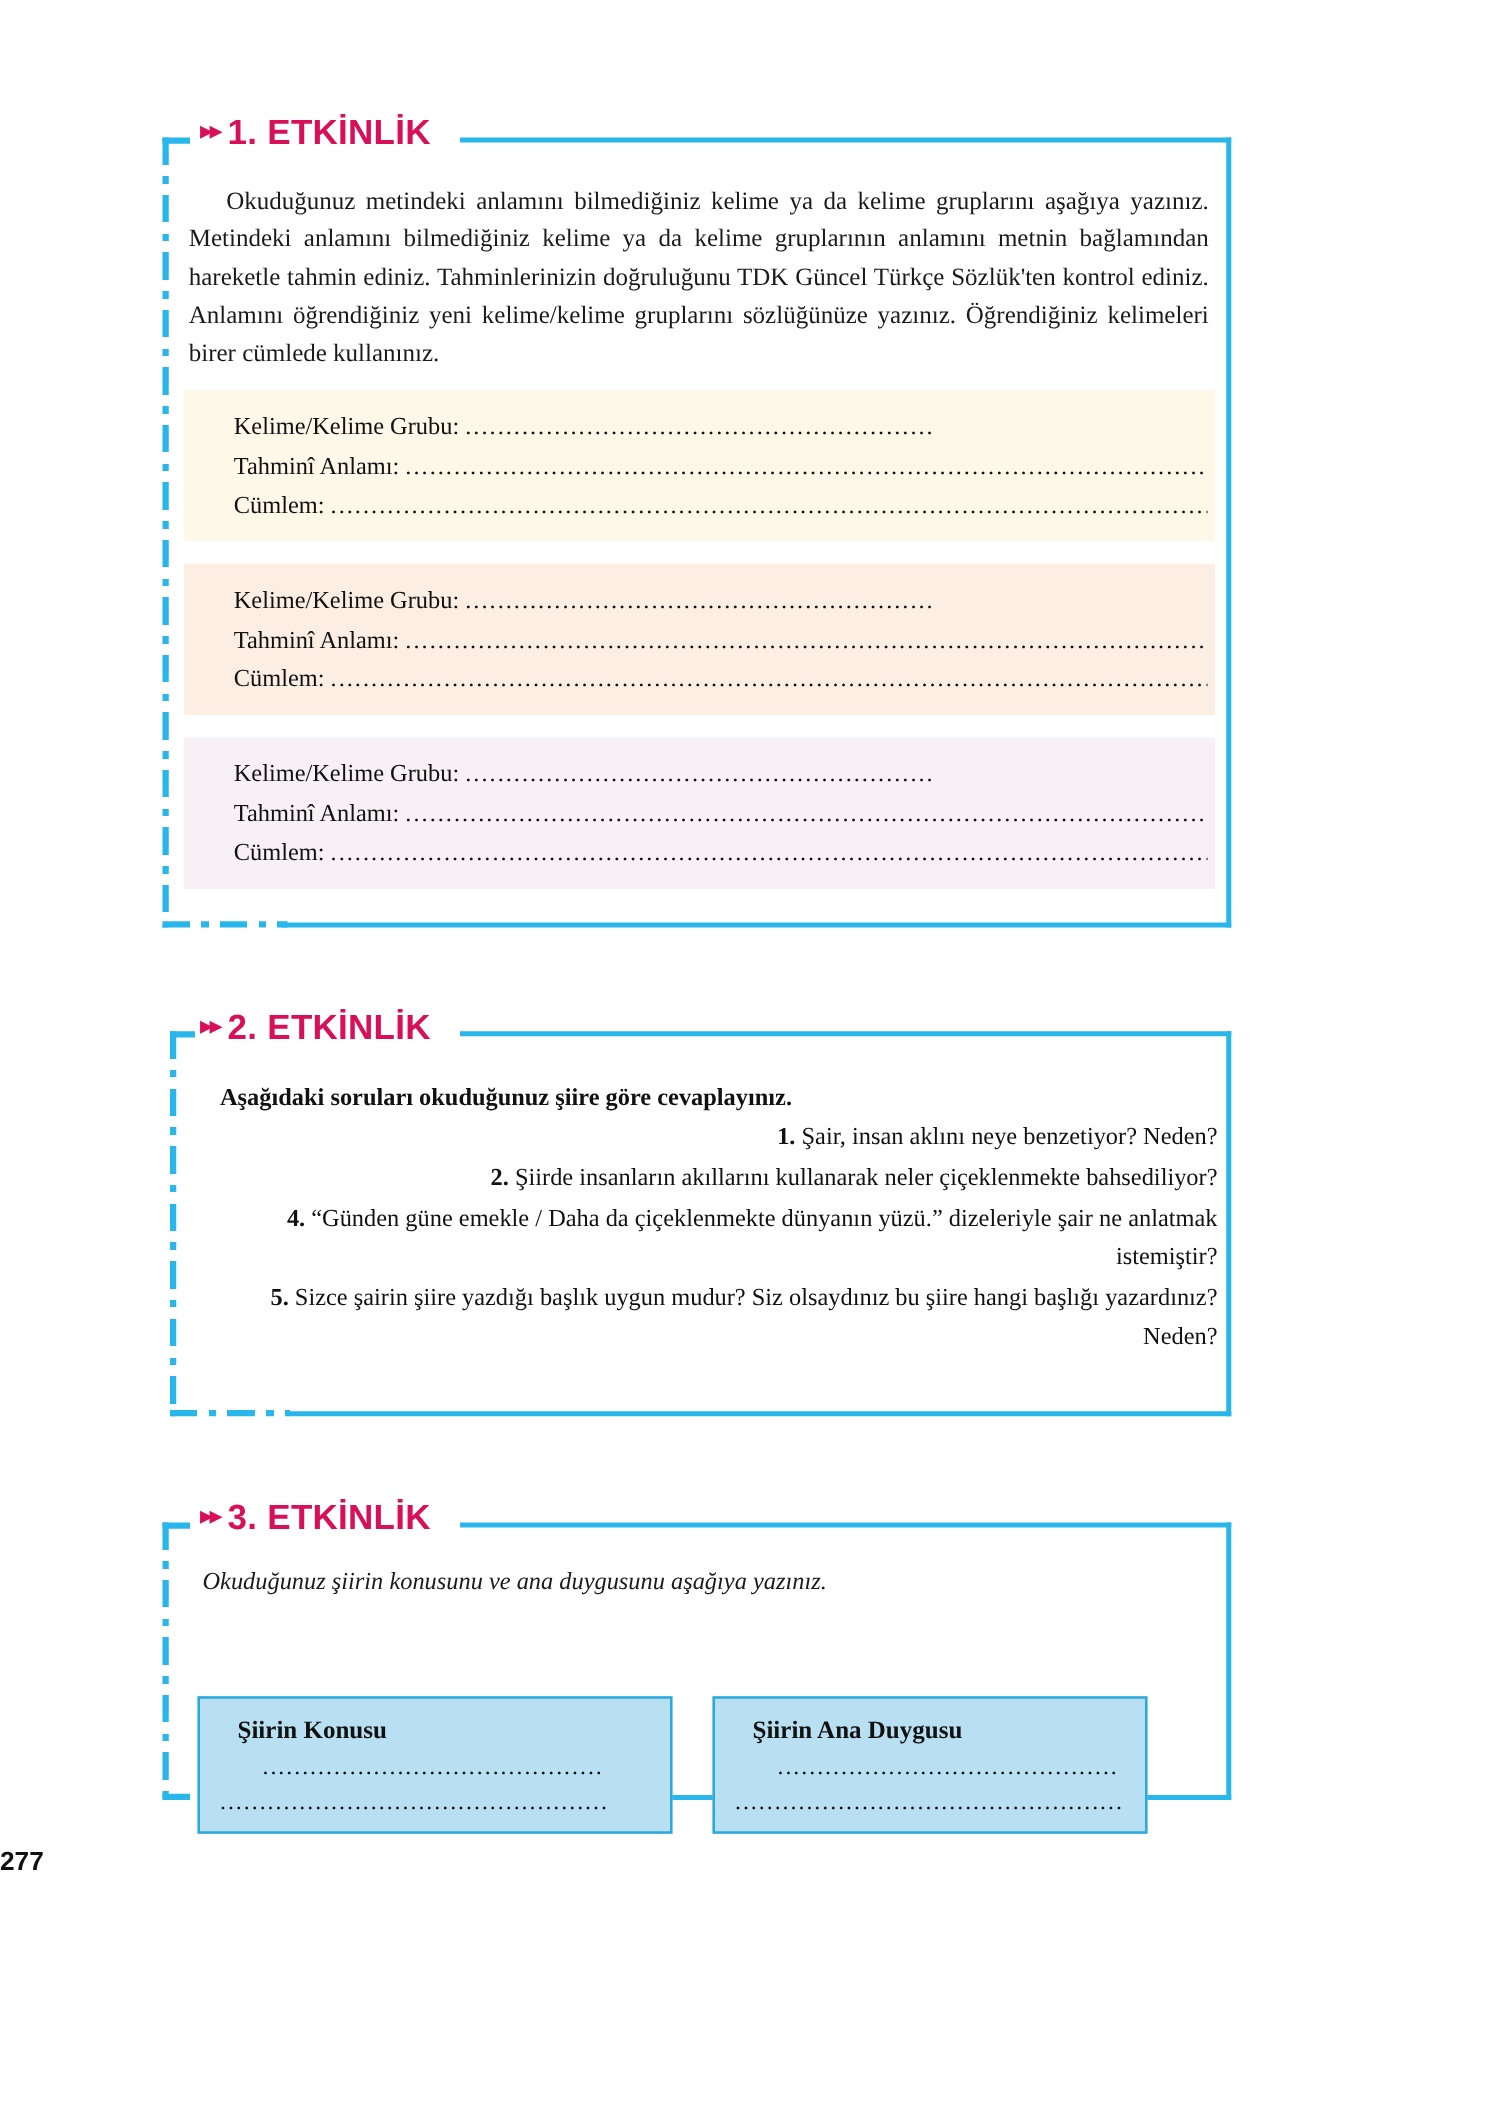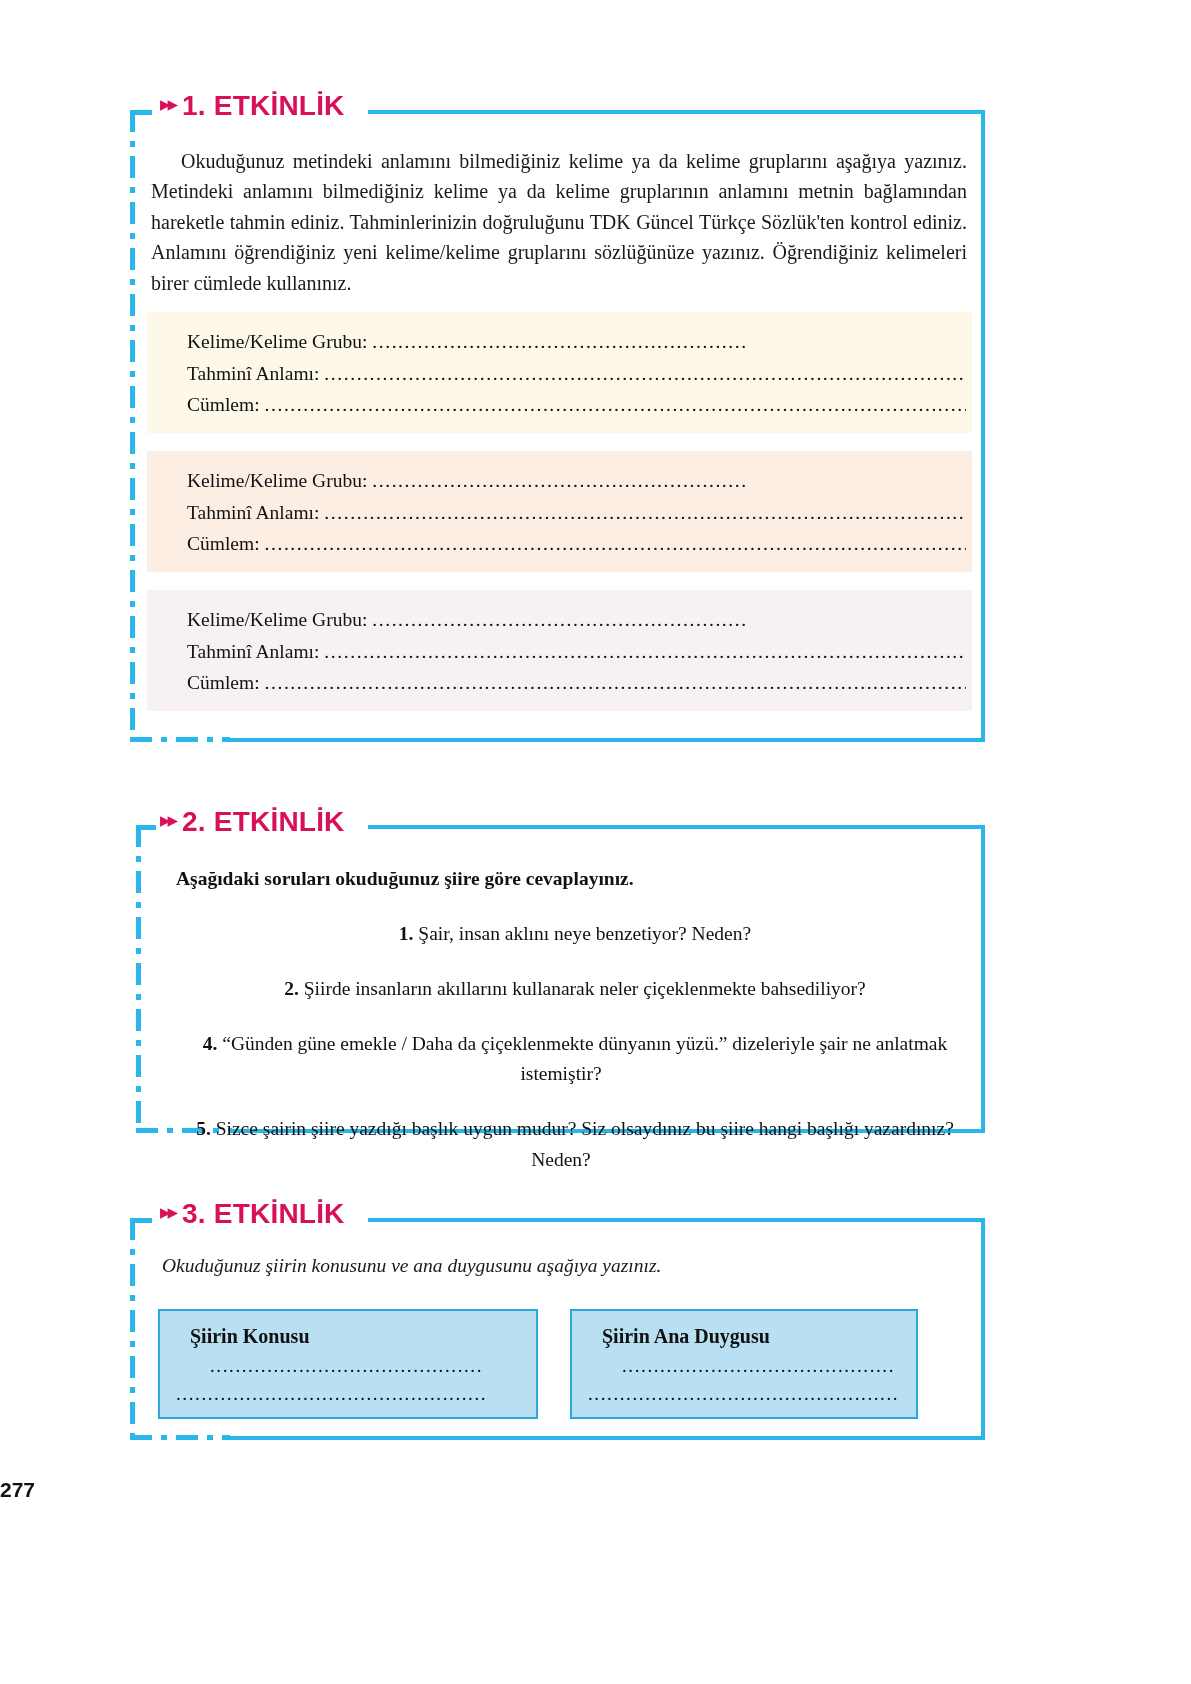--- a/index.html
+++ b/index.html
@@ -165,32 +165,32 @@
   .q-list {
     position: absolute;
     font-family: "Liberation Serif", serif;
     font-size: 19.5px;
     line-height: 1.58;
     color: #111;
   }
   .q-item {
     text-indent: 28px;
     margin-bottom: 2px;
-    text-align: center;
-    margin-top: 24px;
+    text-align: right;
   }
   .q-num { font-weight: bold; }
 
   
   .bluebox {
     position: absolute;
     background: #b9e0f2;
     border: 2px solid #2ba8dd;
     padding: 14px 16px 10px 16px;
     font-family: "Liberation Serif", serif;
+    margin-top: 48px;
   }
   .bluebox .bb-title {
     font-weight: bold;
     font-size: 20px;
     color: #111;
     margin-bottom: 4px;
     padding-left: 14px;
   }
   .bluebox .bb-line {
     font-size: 19px;

